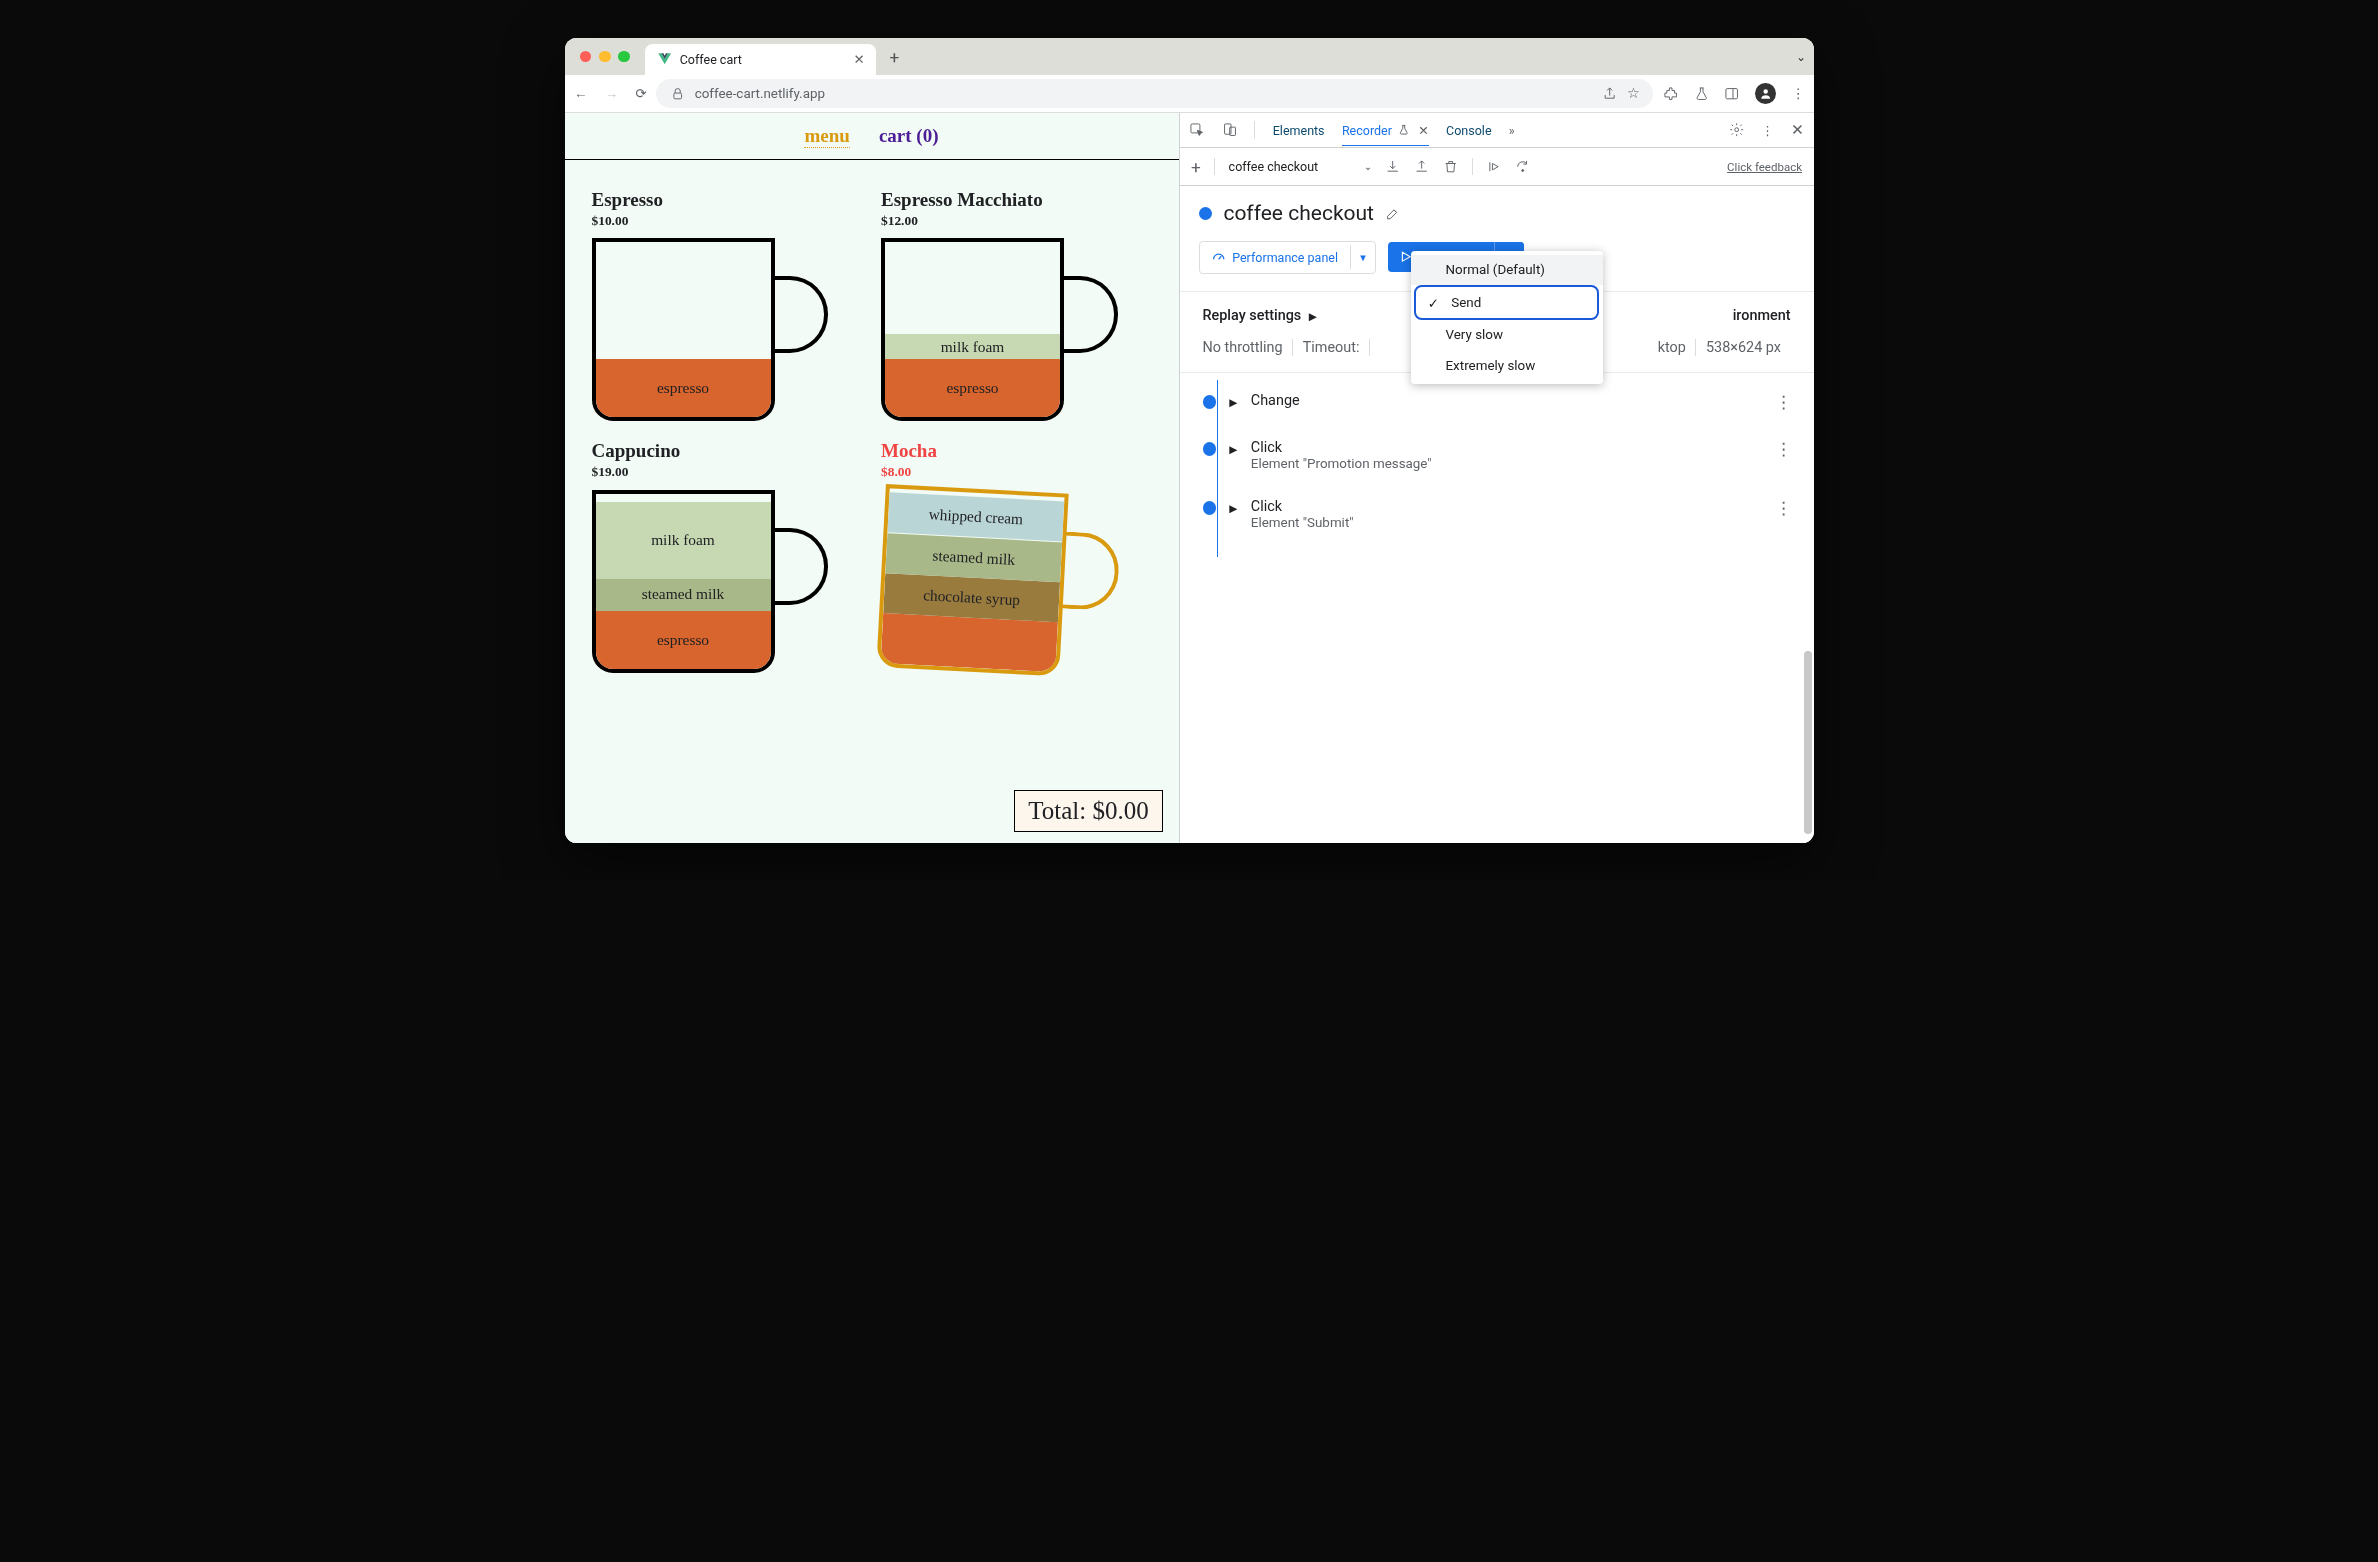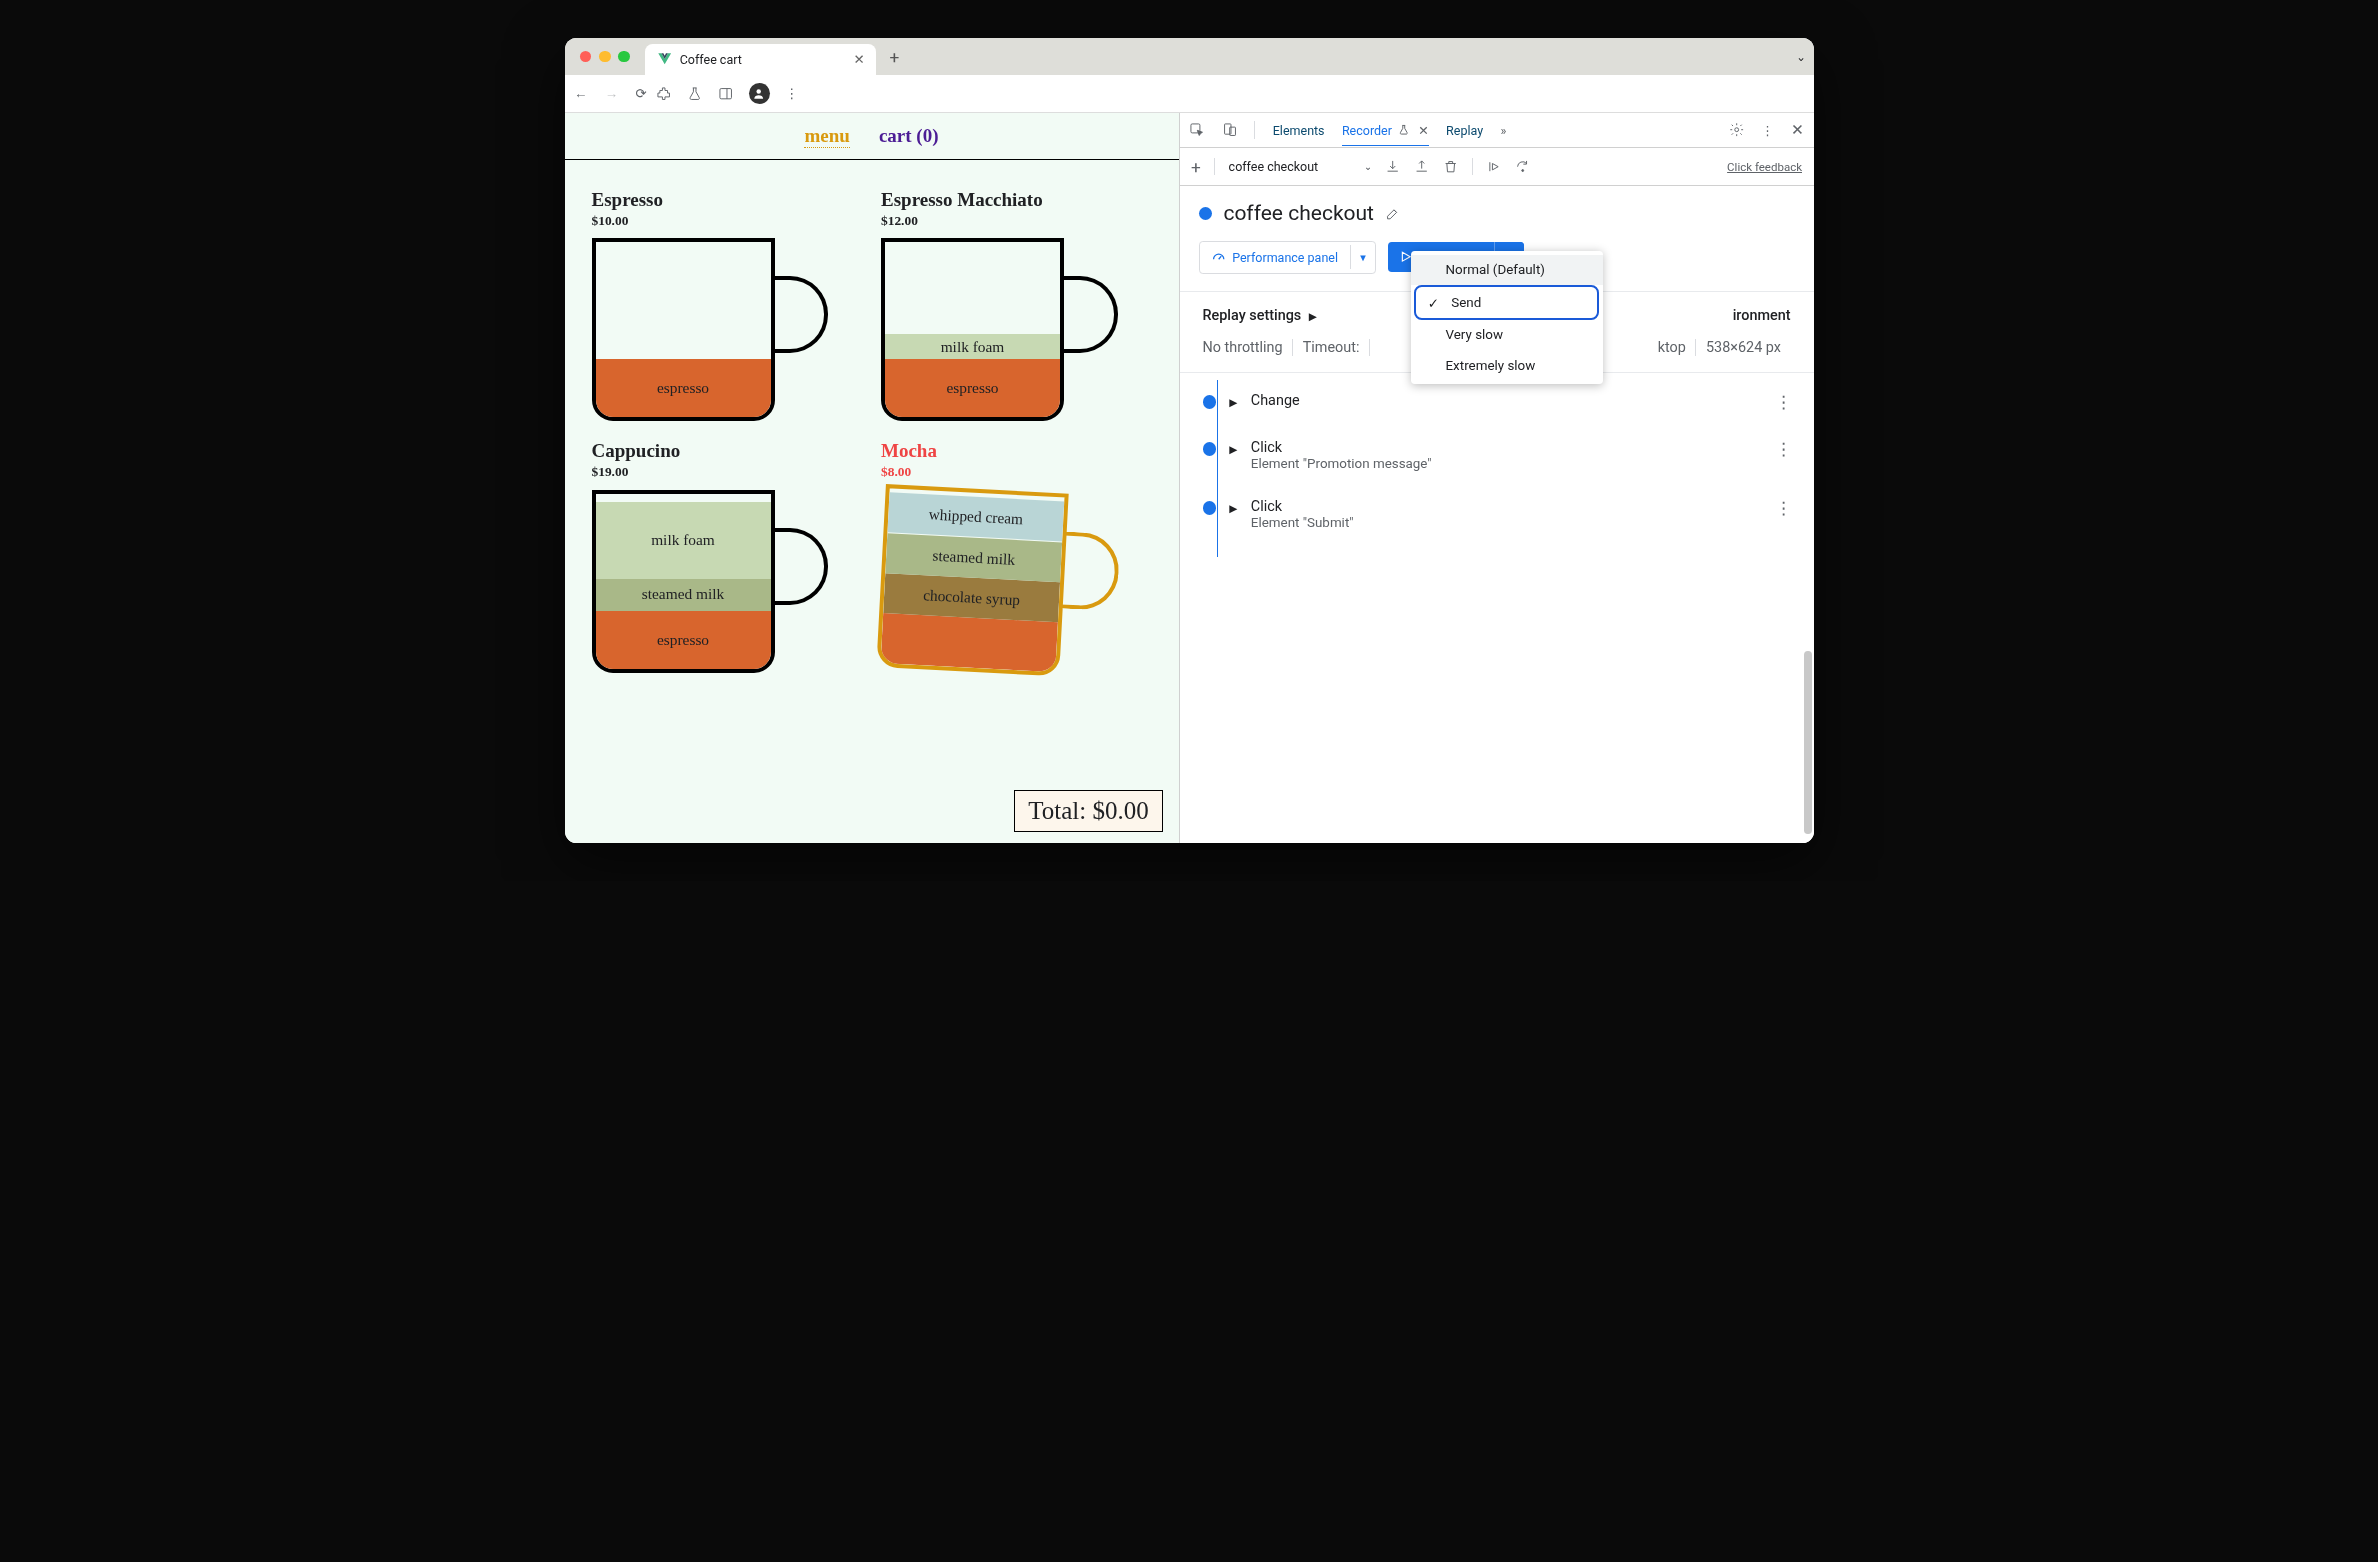--- a/index.html
+++ b/index.html
@@ -143,20 +143,32 @@
       <span class="newtab">+</span>
       <div style="flex:1"></div>
       <span class="chev-down">⌄</span>
     </div>
     <div class="toolbar">
       <div class="nav-icons">
         <span>←</span>
         <span style="opacity:.4">→</span>
         <span>⟳</span>
       </div>
+      <div class="urlbar">
+        <svg class="icon-svg" viewBox="0 0 24 24">
+            <rect x="6" y="11" width="12" height="9" rx="2"></rect>
+            <path d="M8 11 V8 a4 4 0 0 1 8 0 v3"></path>
+          </svg>
+        <span>coffee-cart.netlify.app</span>
+        <div style="flex:1"></div>
+        <svg class="icon-svg" viewBox="0 0 24 24">
+            <path d="M12 3v12M8 7l4-4 4 4M5 14v5h14v-5"></path>
+          </svg>
+        <span style="font-size:14.4px;">☆</span>
+      </div>
       <div class="tool-icons">
         <svg class="icon-svg" viewBox="0 0 24 24">
             <path d="M10 3h4v4h4v4h3v6h-7v4h-4v-4H3v-6h3V7h4z"></path>
           </svg>
         <svg class="icon-svg" viewBox="0 0 24 24">
             <path d="M9 3h6M10 3v6l-5 9a2 2 0 0 0 2 3h10a2 2 0 0 0 2-3l-5-9V3"></path>
           </svg>
         <svg class="icon-svg" viewBox="0 0 24 24">
             <rect x="3" y="4" width="18" height="16" rx="2"></rect>
             <line x1="14" y1="4" x2="14" y2="20"></line>
@@ -242,21 +254,21 @@
           </svg>
         <div style="width:1px;height:17.3px;background:#dadce0;"></div>
         <span class="dt-tab">Elements</span>
         <span class="dt-tab active">
           <span>Recorder</span>
           <svg style="width:11.5px;height:11.5px;vertical-align:-1px;margin-left:2.9px;" viewBox="0 0 24 24" stroke="#5f6368" fill="none" stroke-width="2">
               <path d="M9 3h6M10 3v6l-5 9a2 2 0 0 0 2 3h10a2 2 0 0 0 2-3l-5-9V3"></path>
             </svg>
           <span style="margin-left:5.8px;color:#5f6368;">✕</span>
         </span>
-        <span class="dt-tab">Replay</span>
+        <span class="dt-tab">Console</span>
         <span style="color:#5f6368;">»</span>
         <div class="spacer"></div>
         <svg class="icon-svg" viewBox="0 0 24 24">
             <circle cx="12" cy="12" r="3"></circle>
             <path d="M12 2v3M12 19v3M4.2 4.2l2.1 2.1M17.7 17.7l2.1 2.1M2 12h3M19 12h3M4.2 19.8l2.1-2.1M17.7 6.3l2.1-2.1"></path>
           </svg>
         <span style="color:#5f6368;">⋮</span>
         <span style="color:#5f6368;font-size:15.4px;">✕</span>
       </div>
 

